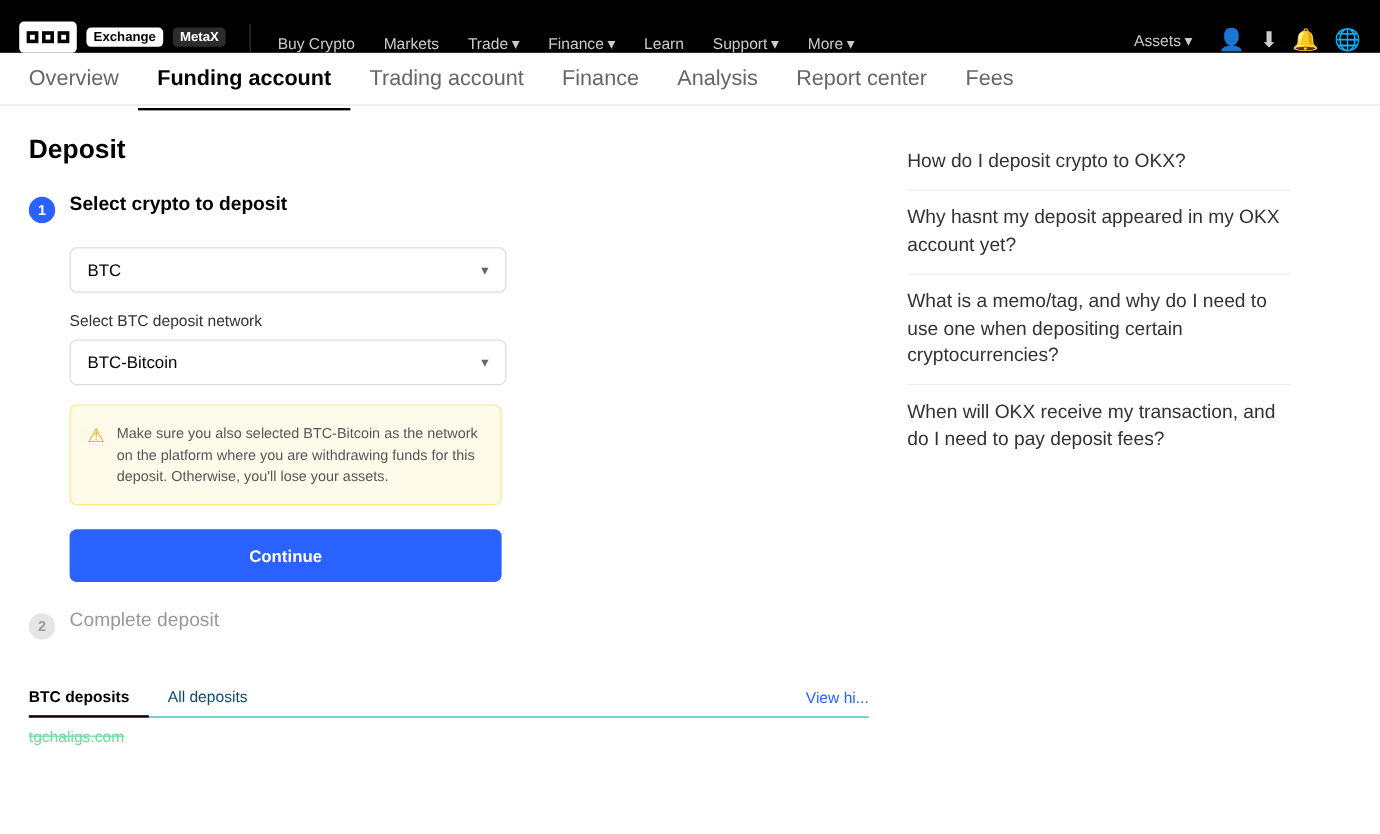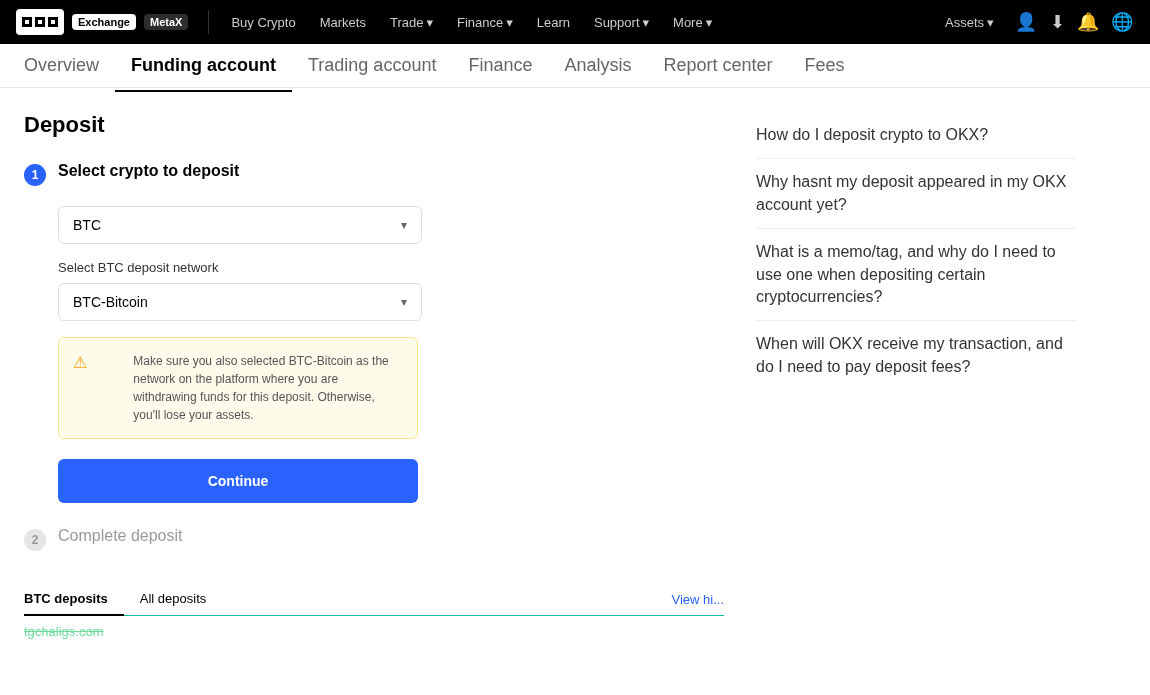--- a/index.html
+++ b/index.html
@@ -1,19 +1,19 @@
 <!DOCTYPE html>
 <html><head>
   <meta charset="utf-8">
   <style>
     * { margin: 0; padding: 0; box-sizing: border-box; }
     body { font-family: -apple-system, BlinkMacSystemFont, 'Segoe UI', sans-serif; background: #fff; color: #000; font-size: 14px; width: 1150px; height: 695px; overflow: hidden; }
 
     
-    .nav { background: #000; display: flex; align-items: center; height: 44px; padding: 0 16px; gap: 4px; }
+    .nav { background: #000; display: flex; align-items: flex-end; height: 44px; padding: 0 16px; gap: 4px; }
     .nav-logo { display: flex; align-items: center; gap: 8px; margin-right: 8px; }
     .logo-box { background: #fff; padding: 4px 6px; border-radius: 4px; display: flex; align-items: center; }
     .exchange-badge { background: #fff; color: #000; border-radius: 4px; font-size: 11px; font-weight: 600; padding: 2px 6px; }
     .meta-badge { background: #2d2d2d; color: #fff; border-radius: 4px; font-size: 11px; font-weight: 600; padding: 2px 6px; }
     .nav-divider { width: 1px; height: 24px; background: #333; margin: 0 8px; }
     .nav-link { color: #ccc; font-size: 13px; padding: 0 10px; cursor: pointer; display: flex; align-items: center; gap: 3px; white-space: nowrap; }
     .nav-right { margin-left: auto; display: flex; align-items: center; gap: 12px; }
     .nav-icon { color: #ccc; font-size: 18px; cursor: pointer; }
 
     
@@ -37,32 +37,32 @@
 
     .step-content { margin-left: 34px; }
 
     .select-label { font-size: 13px; color: #333; margin-bottom: 8px; }
     .select-box { border: 1px solid #ddd; border-radius: 6px; padding: 10px 14px; display: flex; justify-content: space-between; align-items: center; cursor: pointer; width: 364px; margin-bottom: 16px; background: #fff; }
     .select-value { font-size: 14px; font-weight: 500; }
     .chevron { font-size: 12px; color: #666; }
 
     .warning-box { background: #fffbeb; border: 1px solid #fde68a; border-radius: 6px; padding: 14px; display: flex; gap: 10px; width: 360px; margin-bottom: 20px; }
     .warning-icon { color: #f59e0b; font-size: 16px; flex-shrink: 0; margin-top: 1px; }
-    .warning-text { font-size: 12px; color: #555; line-height: 1.5; margin-left: 36px; }
+    .warning-text { font-size: 12px; color: #555; line-height: 1.5; }
 
     .continue-btn { background: #2962ff; color: #fff; border: none; border-radius: 6px; padding: 14px; width: 360px; font-size: 14px; font-weight: 600; cursor: pointer; }
 
     
     .related-title { font-size: 16px; font-weight: 700; margin-bottom: 16px; }
     .related-item { padding: 12px 0; border-bottom: 1px solid #eee; font-size: 16px; color: #333; cursor: pointer; line-height: 1.4; }
     .related-item:last-child { border-bottom: none; }
 
     
     .tabs-bottom { display: flex; gap: 0; border-bottom: 1px solid #14b8a6; margin-top: 32px; align-items: center; }
-    .tab-item { padding: 8px 16px; font-size: 13px; color: #000000; cursor: pointer; border-bottom: 2px solid transparent; margin-bottom: -1px; }
+    .tab-item { padding: 8px 16px; font-size: 13px; color: #0c4a6e; cursor: pointer; border-bottom: 2px solid transparent; margin-bottom: -1px; }
     .tab-item:first-child { padding-left: 0; }
     .tab-item.active { color: #000; font-weight: 600; border-bottom: 2px solid #000; }
     .view-history { margin-left: auto; color: #2962ff; font-size: 13px; cursor: pointer; }
 
     
     .watermark { color: #2ecc71; font-size: 13px; opacity: 0.7; text-decoration: line-through; margin-top: 8px; }
   </style>
 </head>
 <body>
 

